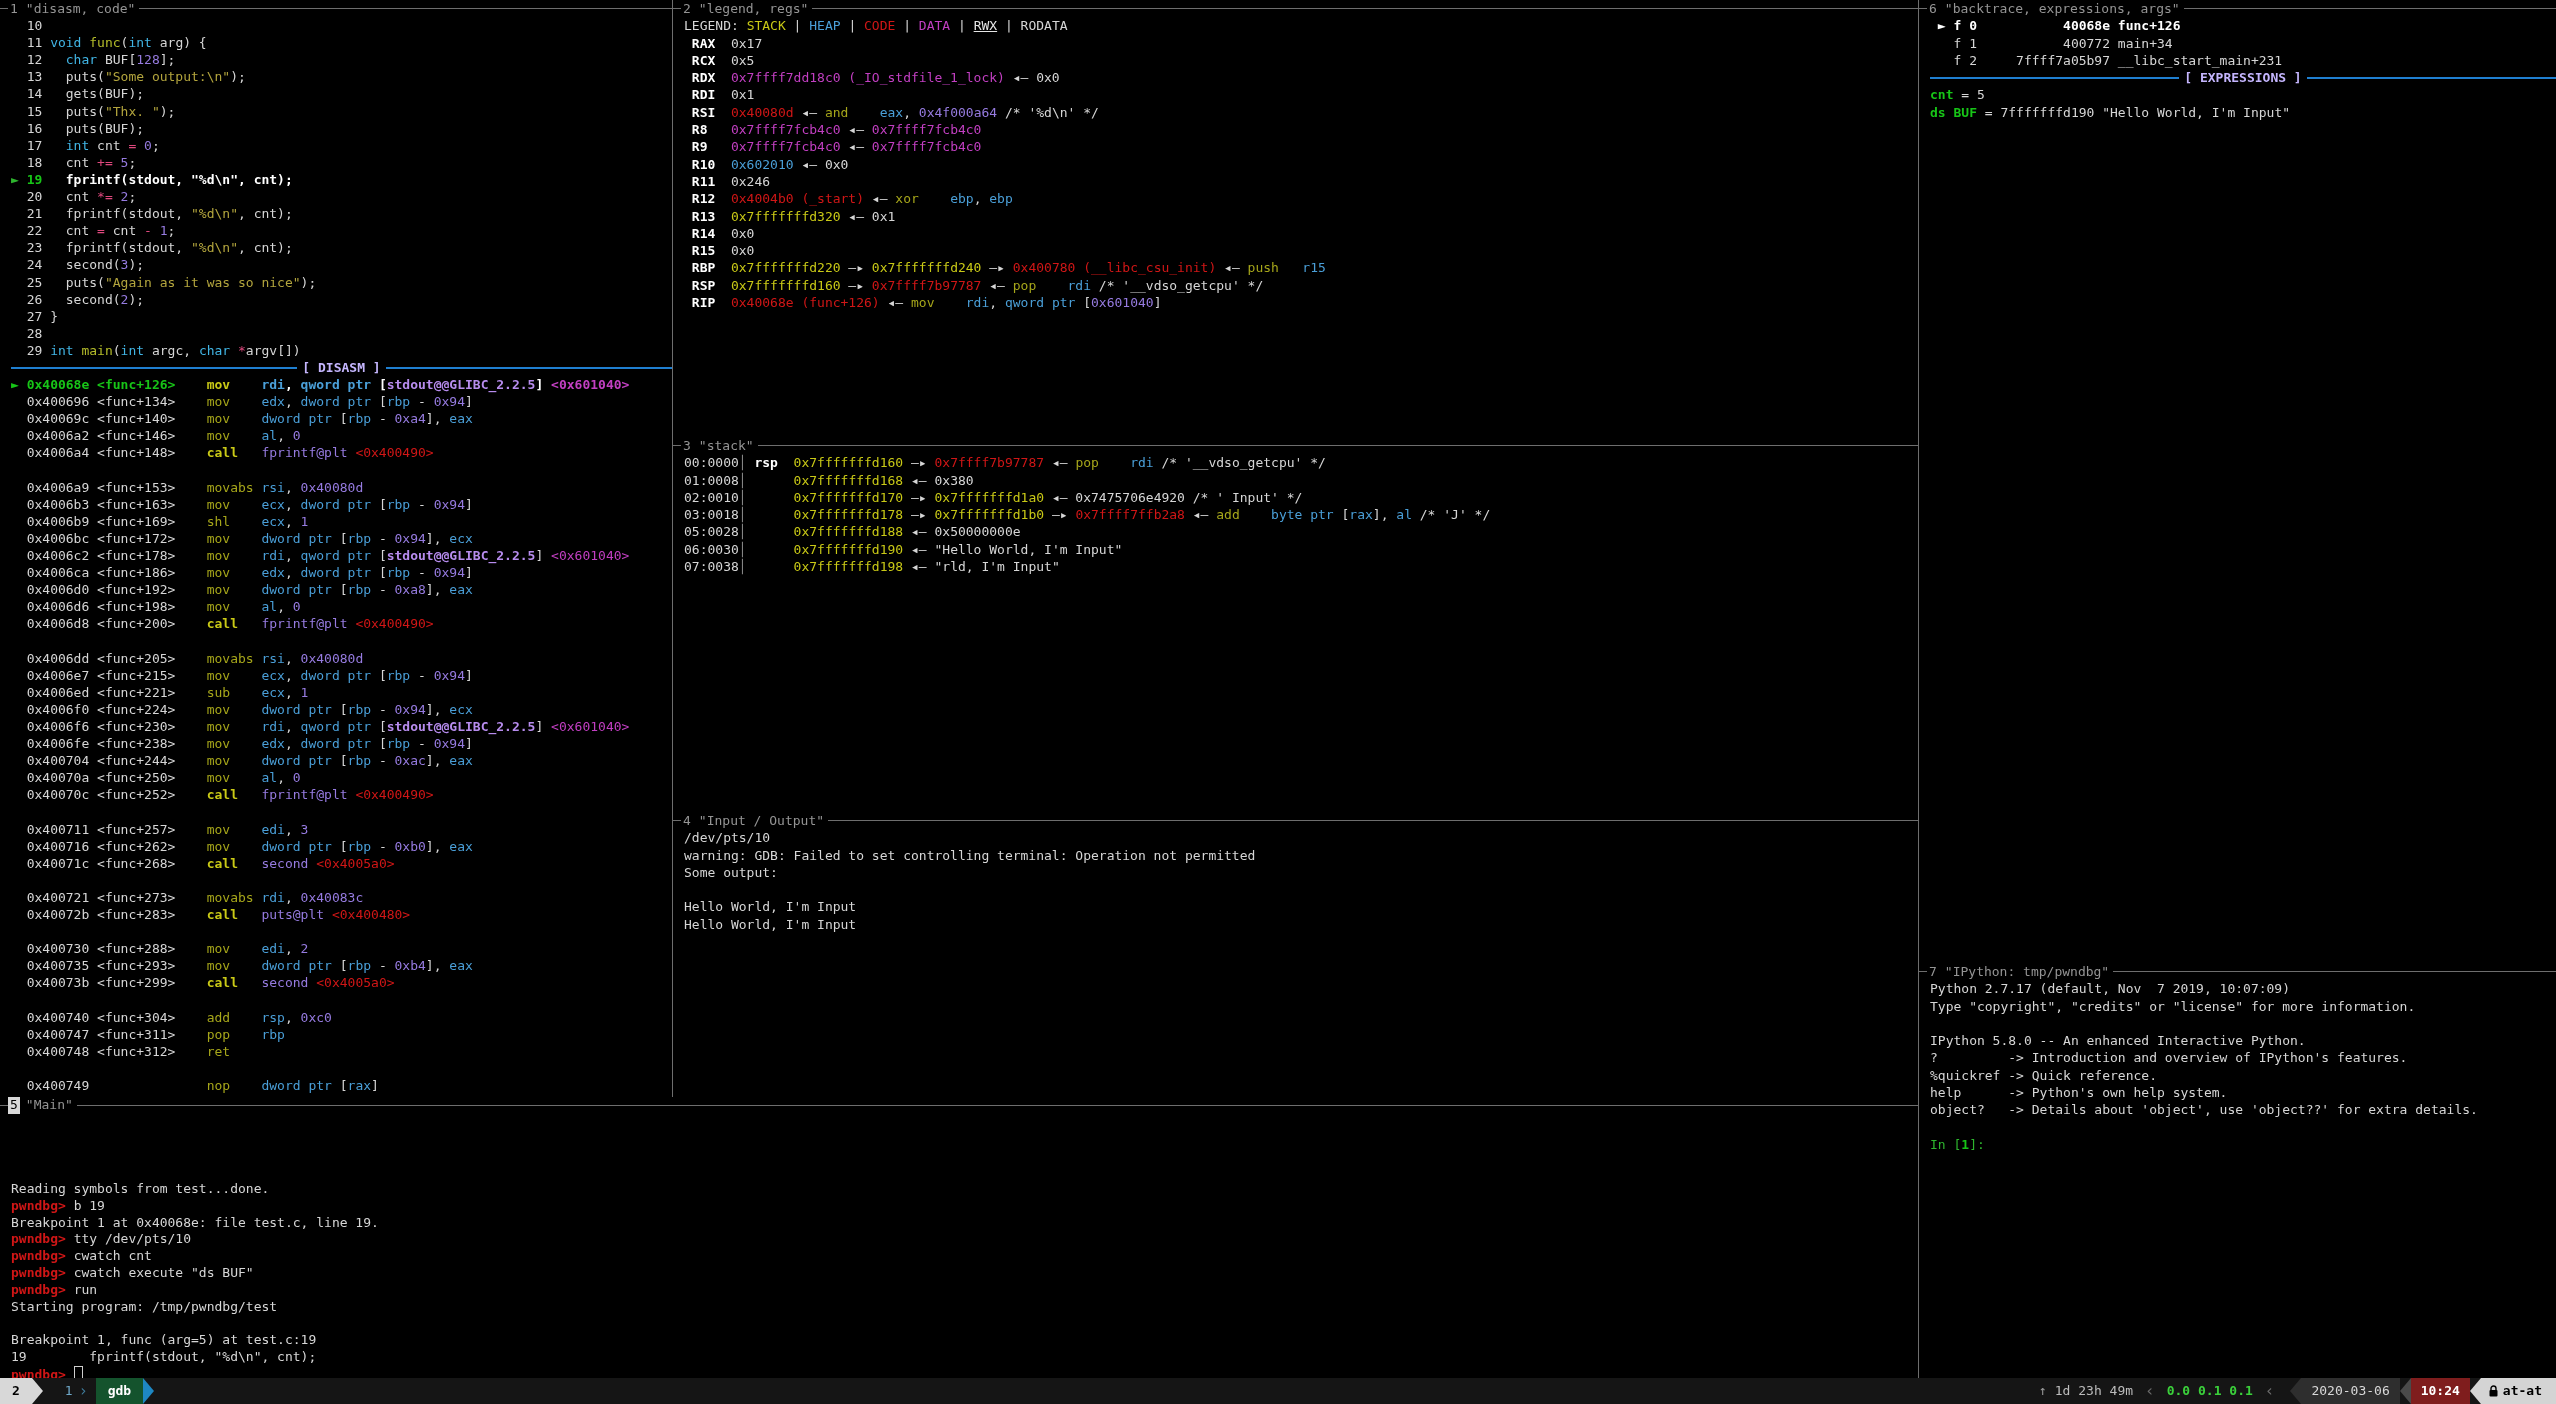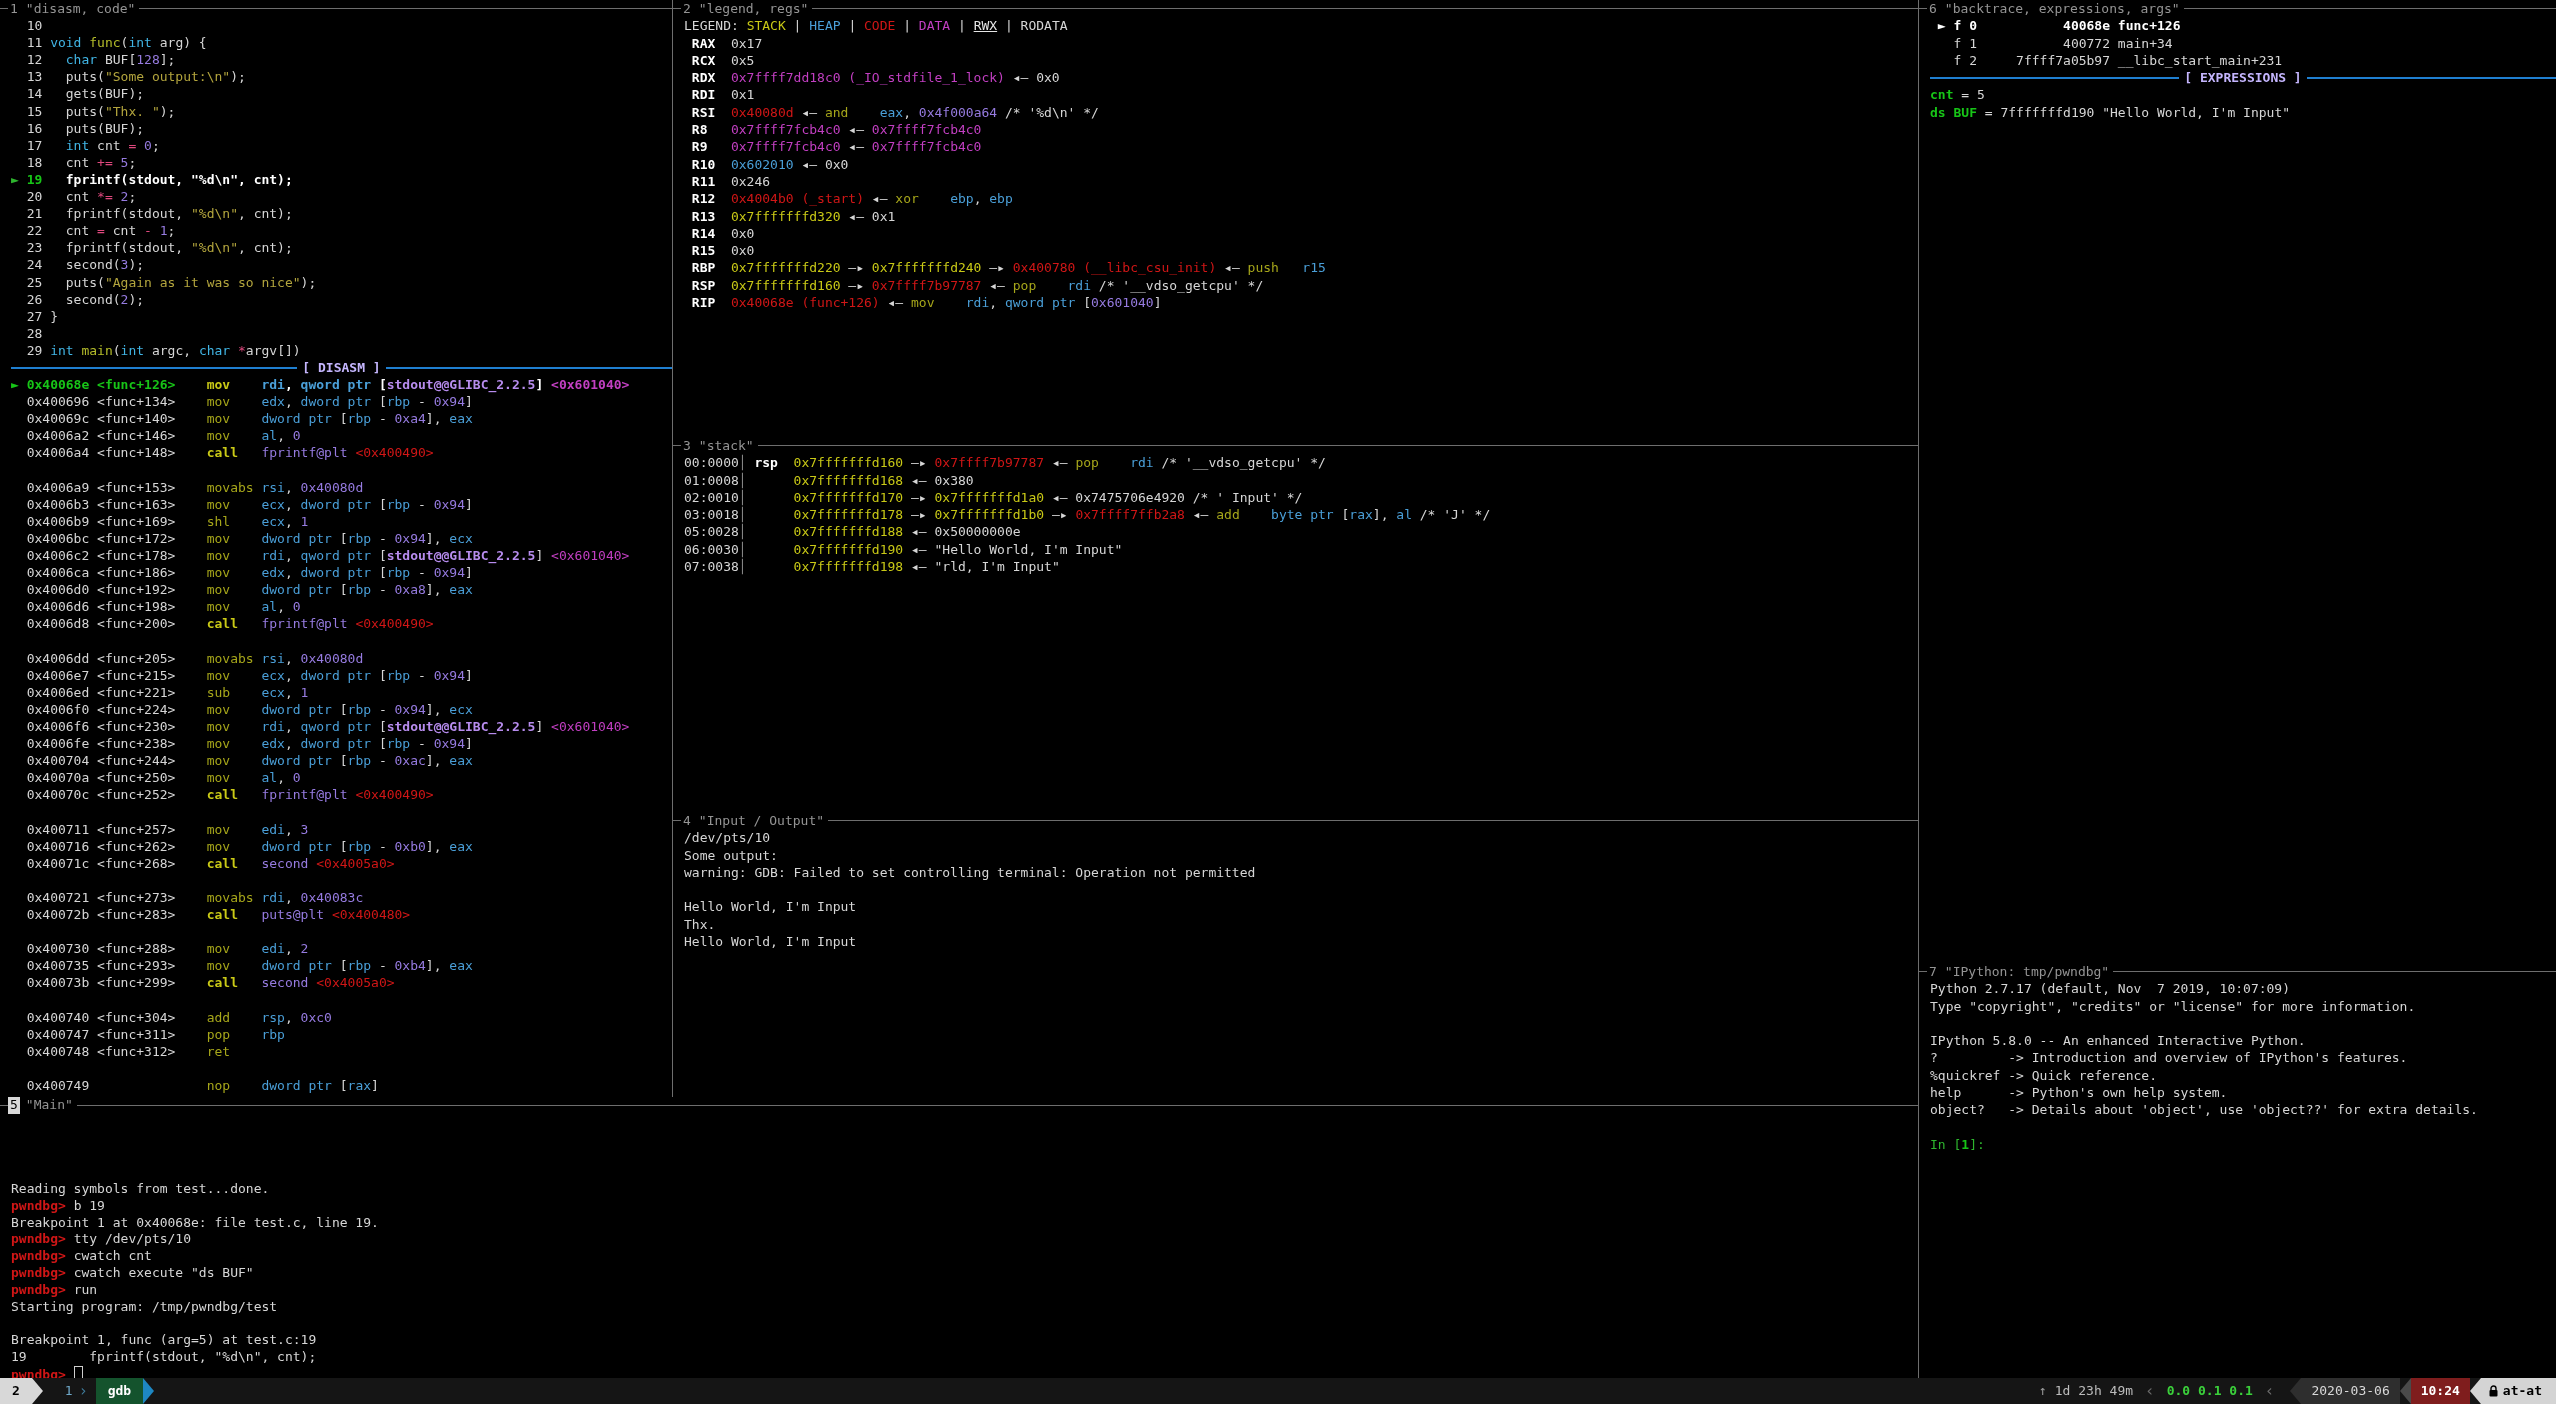--- a/index.html
+++ b/index.html
@@ -188,25 +188,24 @@
           <div class="tl"><span class="w">07:0038</span><span class="g">│</span><span class="w">      </span><span class="y">0x7fffffffd198</span><span class="w"> ◂— "rld, I'm Input"</span></div>
         </div>
     </div>
     <div class="pane" id="pane-io">
       <div class="phead">
         <span class="pnum">4</span>
         <span class="ptitle">"Input / Output"</span>
       </div>
       <div class="content">
           <div class="tl"><span class="w">/dev/pts/10</span></div>
+          <div class="tl"><span class="w">warning: GDB: Failed to set controlling terminal: Operation not permitted</span></div>
           <div class="tl"><span class="w">Some output:</span></div>
-          <div class="tl"><span class="w">warning: GDB: Failed to set controlling terminal: Operation not permitted</span></div>
           <div class="tl"></div>
           <div class="tl"><span class="w">Hello World, I'm Input</span></div>
-          <div class="tl"><span class="w">Thx. </span></div>
           <div class="tl"><span class="w">Hello World, I'm Input</span></div>
         </div>
     </div>
   </div>
 
   <div class="col-right">
     <div class="pane" id="pane-backtrace">
       <div class="phead">
         <span class="pnum">6</span>
         <span class="ptitle">"backtrace, expressions, args"</span>

